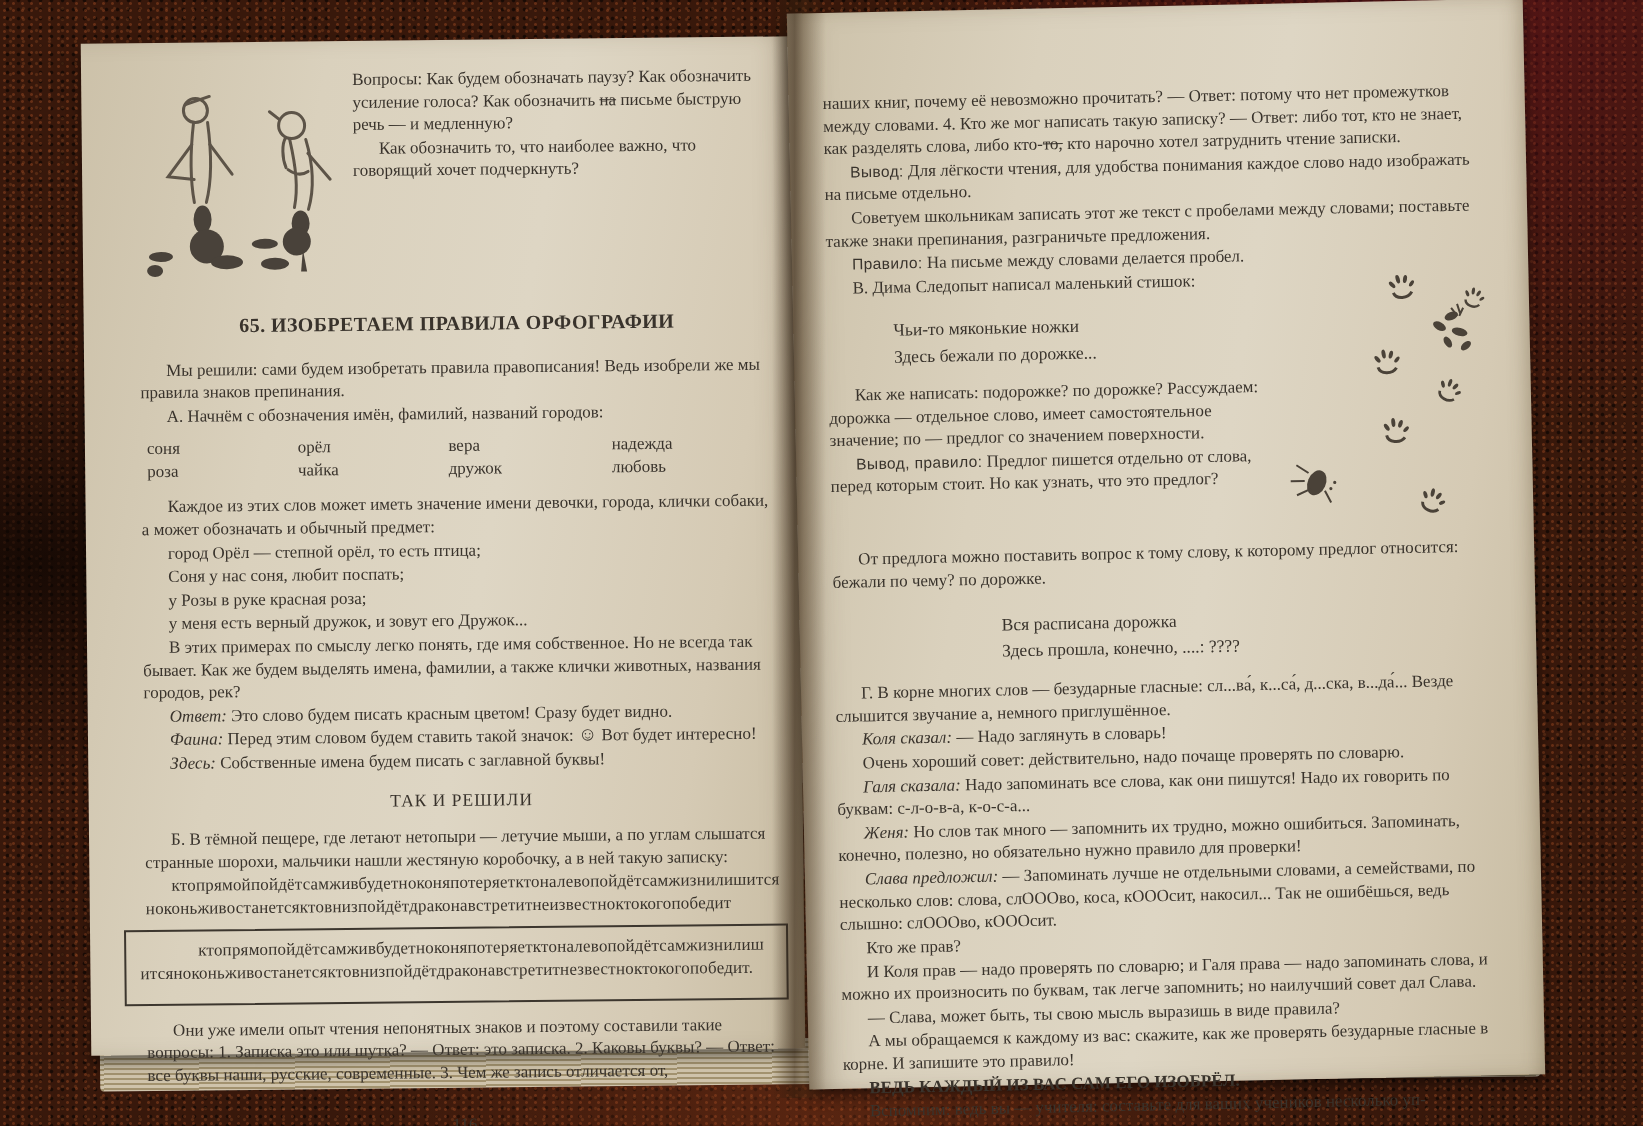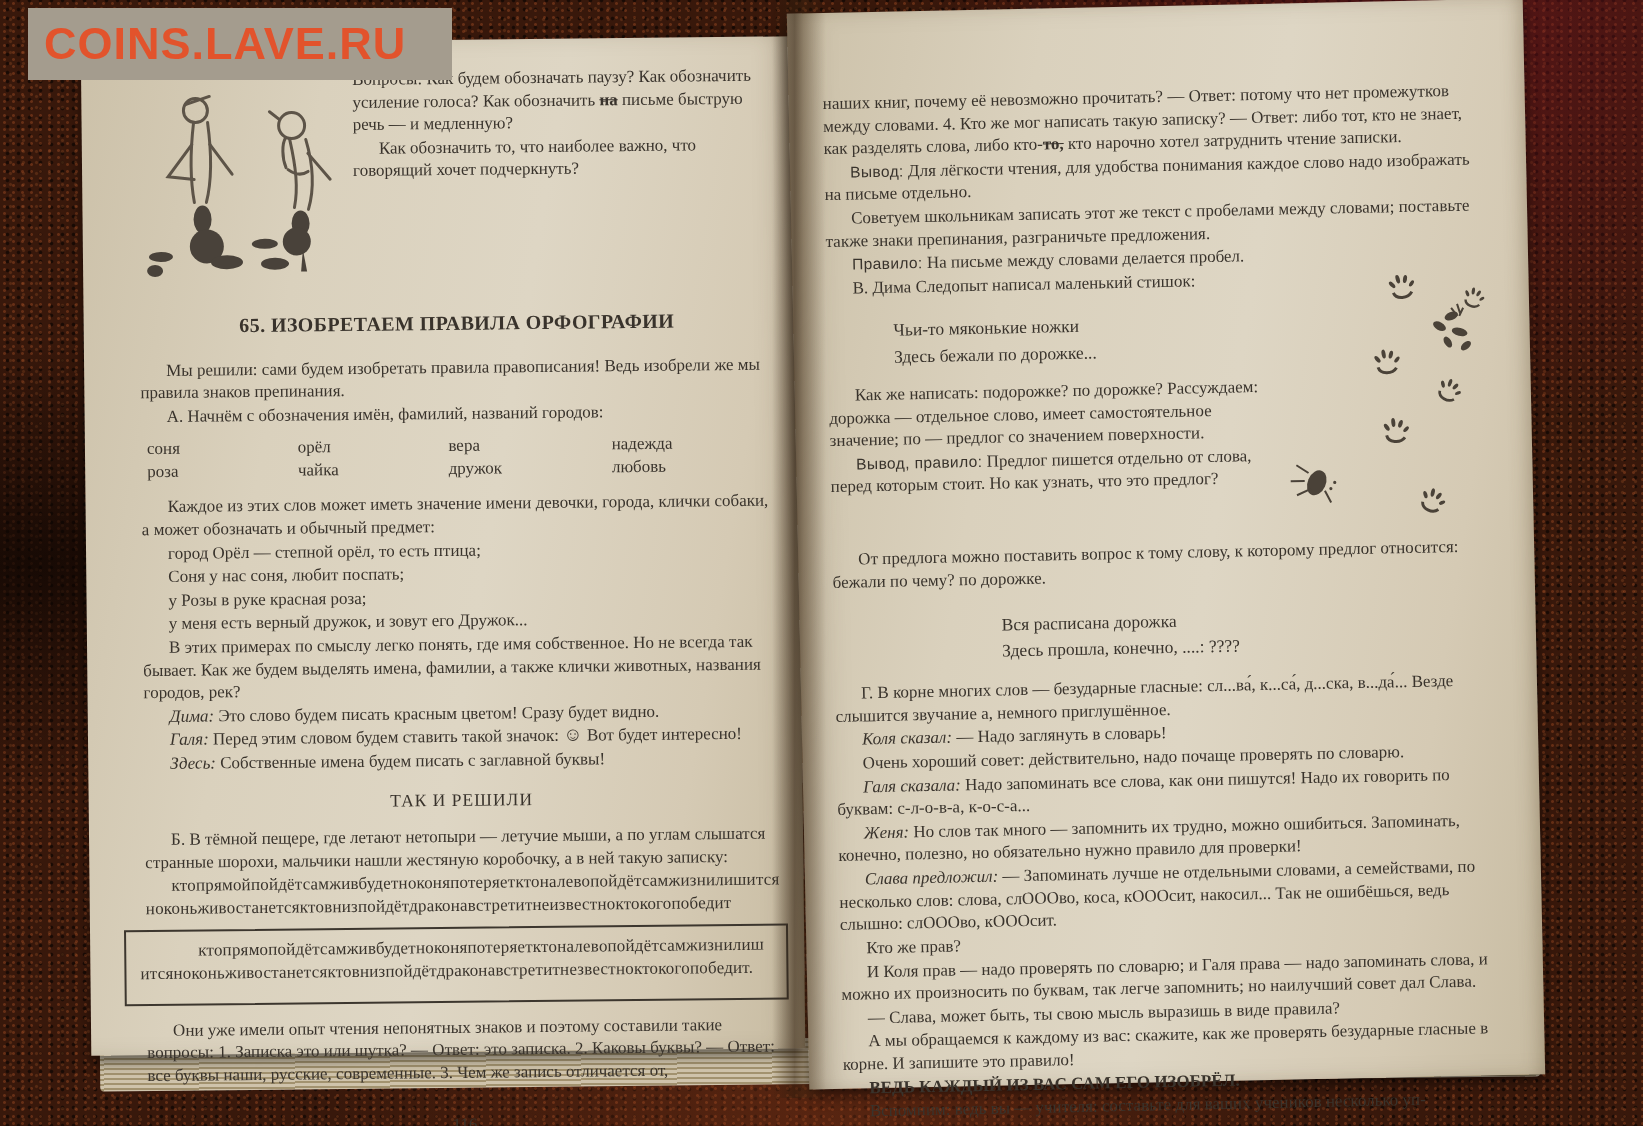--- a/index.html
+++ b/index.html
@@ -48,21 +48,21 @@
     padding:80px 46px 0 34px;transform:rotate(-1.2deg);
     box-shadow:inset 30px 0 34px -20px rgba(70,50,25,0.5), inset -14px 0 20px -12px rgba(90,70,40,0.4), 0 6px 14px rgba(0,0,0,0.55);
   }
   .spine{
     position:absolute;left:772px;top:0;width:54px;height:1098px;z-index:20;pointer-events:none;
     background:linear-gradient(90deg,transparent,rgba(45,28,12,0.5) 42%,rgba(60,40,18,0.32) 58%,transparent);
   }
   p{margin:0 0 1px 0;text-indent:26px;}
   .noindent{text-indent:0;}
   .speaker{font-style:italic;}
-  .strike{text-decoration:line-through;font-weight:bold;}
+  .strike{text-decoration:line-through;}
   .label-alt{font-family:"Liberation Sans",sans-serif;font-size:15.5px;letter-spacing:0.4px;}
   .heading{font-weight:bold;font-size:20px;text-align:center;letter-spacing:0.4px;margin:128px 0 20px 0;text-indent:0;}
   .questions-block{margin-left:215px;width:418px;}
   .figures-illu{position:absolute;left:42px;top:42px;}
   .word-grid{display:grid;grid-template-columns:24% 24% 26% 26%;margin:10px 0 12px 6px;}
   .word-grid span{line-height:1.35;}
   .so-decided{text-align:center;letter-spacing:1px;margin:16px 0 14px 0;text-indent:0;font-size:17.5px;}
   .cipher{word-break:break-all;letter-spacing:0.2px;}
   .cipher-box{
     border:2px solid #3c362e;margin:10px -8px 14px -22px;padding:8px 14px 18px 14px;
@@ -140,22 +140,22 @@
       <span>любовь</span>
     </div>
 
     <p>Каждое из этих слов может иметь значение имени девочки, города, клички собаки, а может обозначать и обычный предмет:</p>
     <p>город Орёл — степной орёл, то есть птица;</p>
     <p>Соня у нас соня, любит поспать;</p>
     <p>у Розы в руке красная роза;</p>
     <p>у меня есть верный дружок, и зовут его Дружок...</p>
     <p>В этих примерах по смыслу легко понять, где имя собственное. Но не всегда так бывает. Как же будем выделять имена, фамилии, а также клички животных, названия городов, рек?</p>
 
-    <p><span class="speaker">Дима:</span><span> Это слово будем писать красным цветом! Сразу будет видно.</span></p>
-    <p><span class="speaker">Галя:</span><span> Перед этим словом будем ставить такой значок: </span><span class="smiley">☺</span><span>  Вот будет интересно!</span></p>
+    <p><span class="speaker">Ответ:</span><span> Это слово будем писать красным цветом! Сразу будет видно.</span></p>
+    <p><span class="speaker">Фаина:</span><span> Перед этим словом будем ставить такой значок: </span><span class="smiley">☺</span><span>  Вот будет интересно!</span></p>
     <p><span class="speaker">Здесь:</span><span> Собственные имена будем писать с заглавной буквы!</span></p>
 
     <p class="so-decided">ТАК И РЕШИЛИ</p>
 
     <p>Б. В тёмной пещере, где летают нетопыри — летучие мыши, а по углам слышатся странные шорохи, мальчики нашли жестяную коробочку, а в ней такую записку:</p>
     <p class="cipher">ктопрямойпойдётсамживбудетноконяпотеряетктоналевопойдётсамжизнилишитсяноконьживостанетсяктовнизпойдётдраконавстретитнеизвестноктокогопобедит</p>
 
     <div class="cipher-box">
       <p>ктопрямопойдётсамживбудетноконяпотеряетктоналевопойдётсамжизнилишитсяноконьживостанетсяктовнизпойдётдраконавстретитнезвестноктокогопобедит.</p>
     </div>
@@ -235,17 +235,14 @@
     <p>И Коля прав — надо проверять по словарю; и Галя права — надо запоминать слова, и можно их произносить по буквам, так легче запомнить; но наилучший совет дал Слава.</p>
     <p>— Слава, может быть, ты свою мысль выразишь в виде правила?</p>
     <p>А мы обращаемся к каждому из вас: скажите, как же проверять безударные гласные в корне. И запишите это правило!</p>
     <p class="bold">ВЕДЬ КАЖДЫЙ ИЗ ВАС САМ ЕГО ИЗОБРЁЛ.</p>
     <p>Вспомним: ведь вы — учителя: составьте для ваших учеников несколько уп-</p>
 
   </div>
 
   <div class="spine"></div>
 
-  <div class="watermark">
-    <span>COINS.LAVE.RU</span>
-  </div>
 
 </div>
 
 </body></html>

